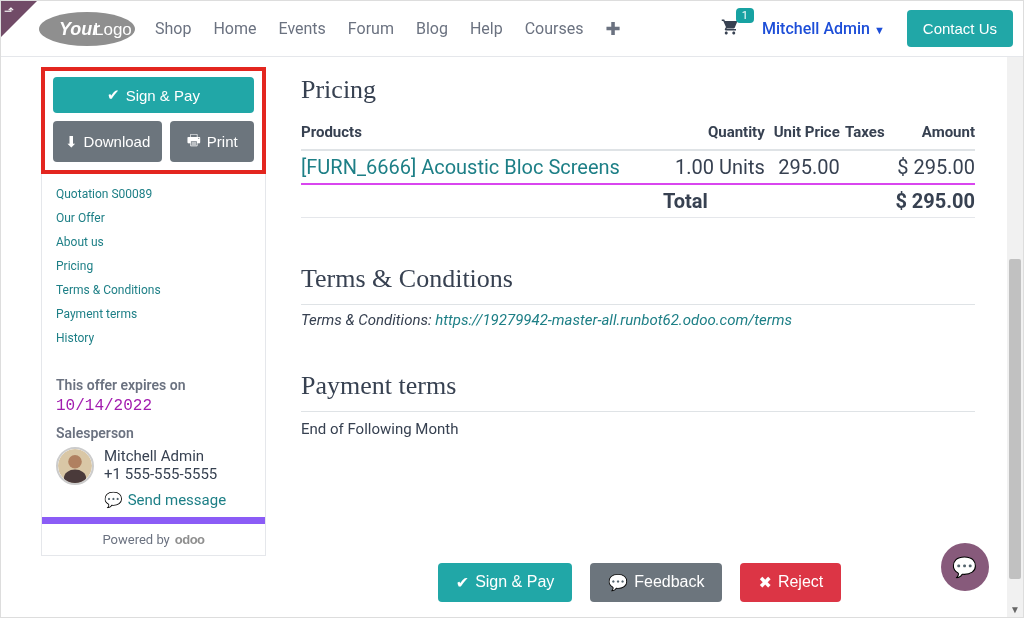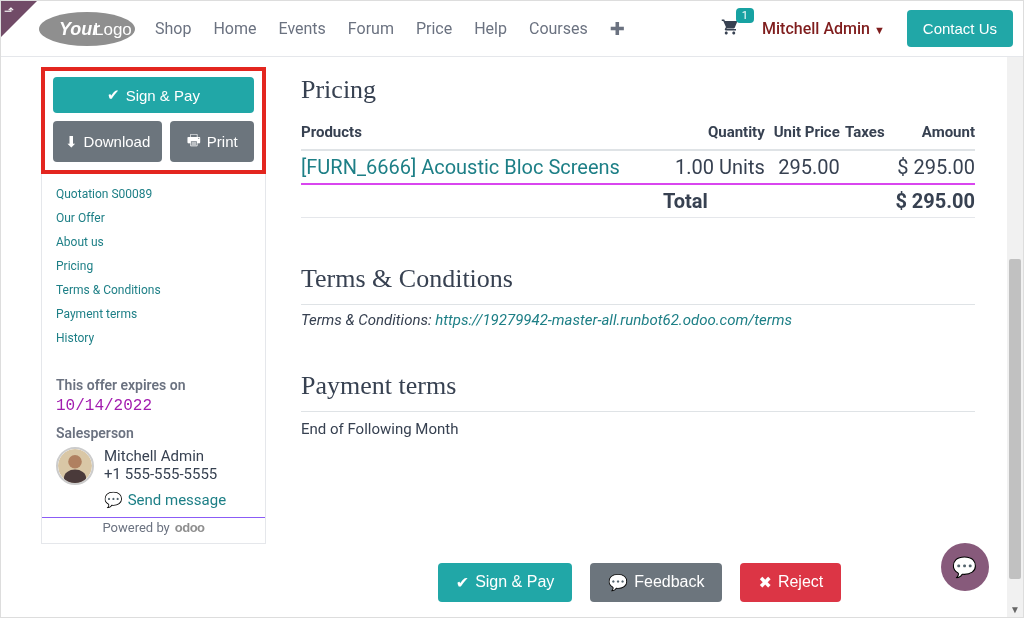--- a/index.html
+++ b/index.html
@@ -9,21 +9,21 @@
   .corner { position: absolute; top: 0; left: 0; width: 0; height: 0; border-top: 36px solid #714b67; border-right: 36px solid transparent; z-index: 6; }
   .corner-arrow { position: absolute; top: 3px; left: 3px; color: #fff; font-size: 12px; z-index: 7; }
   .logo { margin-left: 36px; margin-right: 18px; }
   .logo svg { display: block; }
   .nav { display: flex; align-items: center; gap: 22px; color: #6b7280; }
   .nav a { color: #6b7280; text-decoration: none; font-size: 16px; }
   .nav .plus { font-size: 18px; color: #6b7280; cursor: pointer; }
   .nav-right { margin-left: auto; display: flex; align-items: center; gap: 22px; }
   .cart { position: relative; color: #374151; font-size: 18px; cursor: pointer; }
   .cart-badge { position: absolute; top: -10px; right: -14px; background: #17a2a2; color: #fff; font-size: 11px; border-radius: 4px; padding: 1px 6px; }
-  .user-menu { color: #7f1d1d; font-weight: 500; cursor: pointer; font-size: 16px; }
+  .user-menu { color: #1d4ed8; font-weight: 500; cursor: pointer; font-size: 16px; }
   .contact-btn { background: #21a7a7; color: #fff; border: none; border-radius: 4px; padding: 10px 16px; font-size: 15px; font-weight: 500; cursor: pointer; }
 
   .content { position: absolute; top: 56px; left: 0; right: 0; bottom: 0; overflow: auto; background: #fff; display: flex; padding: 0; }
   .sidebar { width: 266px; padding: 10px 0 0 0; }
   .sidebar-card { margin: 0 0 0 40px; background: #fff; border: 1px solid #e5e7eb; width: 225px; }
   .red-box { border: 4px solid #e3261f; padding: 6px 8px 8px 8px; margin: -1px; }
   .btn { display: inline-flex; align-items: center; justify-content: center; gap: 6px; border: none; border-radius: 4px; padding: 8px 12px; font-size: 15px; cursor: pointer; color: #fff; }
   .btn-teal { background: #21a7a7; }
   .btn-gray { background: #6c757d; }
   .btn-red { background: #dc3545; }
@@ -33,21 +33,21 @@
   .side-links { padding: 14px 14px 4px 14px; }
   .side-links a { display: block; color: #1d7f86; text-decoration: none; margin-bottom: 10px; font-size: 12px; }
   .side-meta { padding: 8px 14px 0 14px; }
   .side-meta .label { color: #6b7280; font-weight: 600; font-size: 14px; margin-bottom: 4px; margin-top: 10px; }
   .side-meta .val { color: #a21caf; font-size: 16px; font-family: Liberation Mono, monospace; }
   .sp-row { display: flex; gap: 10px; align-items: flex-start; margin-top: 6px; }
   .avatar { width: 38px; height: 38px; border-radius: 50%; display: flex; align-items: center; justify-content: center; overflow: hidden; border: 2px solid #ccc; }
   .avatar svg { width: 100%; height: 100%; }
   .sp-info { font-size: 15px; }
   .send-msg { color: #1d7f86; text-decoration: none; display: inline-flex; gap: 5px; margin-top: 6px; margin-left: 48px; font-size: 15px; cursor: pointer; }
-  .powered { text-align: center; color: #6b7280; font-size: 13px; padding: 2px 0 8px 0; border-top: 1px solid #8b5cf6; margin-top: 8px; display: flex; gap: 5px; align-items: center; justify-content: center; }
+  .powered { text-align: center; color: #6b7280; font-size: 13px; padding: 8px 0 8px 0; border-top: 7px solid #8b5cf6; margin-top: 8px; display: flex; gap: 5px; align-items: center; justify-content: center; }
   .odoo-badge { font-family: sans-serif; color: #8f8f8f; font-weight: 600; letter-spacing: -0.5px; }
 
   .main { flex: 1; padding: 6px 48px 120px 34px; }
   h2.section { font-family: Georgia, serif; font-weight: 400; color: #374151; font-size: 26px; margin-top: 12px; margin-bottom: 10px; }
   .pricing-table { width: 100%; border-collapse: collapse; }
   .pricing-table th { text-align: left; font-weight: 700; padding: 8px 0; border-bottom: 2px solid #dfe3e6; font-size: 15px; }
   .pricing-table th.r, .pricing-table td.r { text-align: right; }
   .pricing-table td { padding: 4px 0; border-bottom: 1px solid #e5e7eb; font-size: 20px; vertical-align: top; }
   .pricing-table td a { color: #1d7f86; text-decoration: none; }
   .total-row td { font-weight: 700; border-top: 2px solid #d946ef; }
@@ -81,21 +81,21 @@
         <ellipse cx="50" cy="20" rx="48" ry="17" fill="#8f8f8f"></ellipse>
         <text x="22" y="26" font-family="Arial" font-size="18" font-style="italic" font-weight="700" fill="#fff">Your</text>
         <text x="57" y="26" font-family="Arial" font-size="17" font-weight="400" fill="#fff">Logo</text>
       </svg>
     </div>
     <div class="nav">
       <a href="#">Shop</a>
       <a href="#">Home</a>
       <a href="#">Events</a>
       <a href="#">Forum</a>
-      <a href="#">Price</a>
+      <a href="#">Blog</a>
       <a href="#">Help</a>
       <a href="#">Courses</a>
       <span class="plus">✚</span>
     </div>
     <div class="nav-right">
       <div class="cart">
         <svg width="20" height="18" viewBox="0 0 24 24" fill="#374151">
             <path d="M7 18c-1.1 0-2 .9-2 2s.9 2 2 2 2-.9 2-2-.9-2-2-2zm10 0c-1.1 0-2 .9-2 2s.9 2 2 2 2-.9 2-2-.9-2-2-2zM7.2 14h9.4c.7 0 1.4-.4 1.7-1.1L22 4H5.2L4.3 2H1v2h2l3.6 8-1.4 2.5c-.5.9.2 2 1.2 2H20v-2H7.4l.8-2z"></path>
           </svg>
         <span class="cart-badge">1</span>

